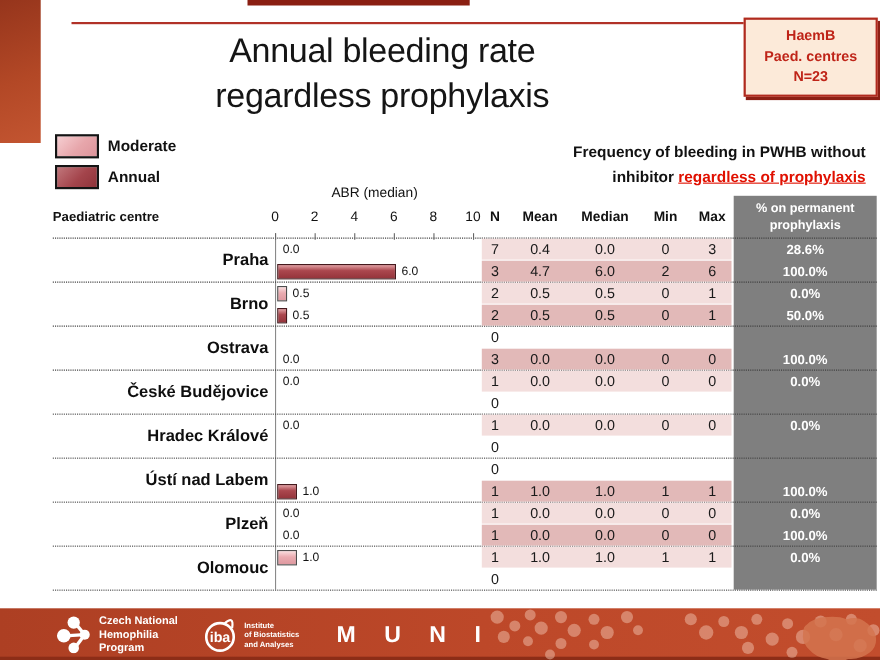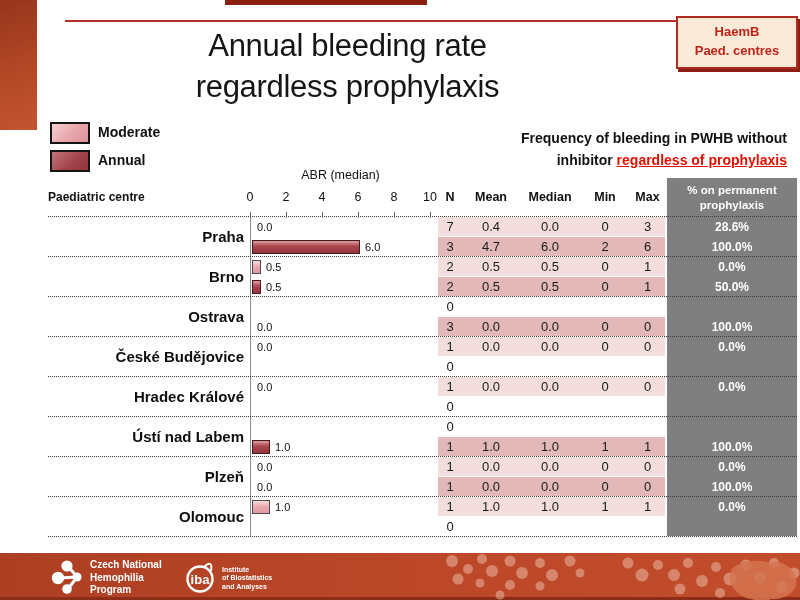--- a/index.html
+++ b/index.html
@@ -91,20 +91,21 @@
   <div class="titleline"></div>
 
   <div class="title">
     <div>Annual bleeding rate</div>
     <div>regardless prophylaxis</div>
   </div>
 
   <div class="badge">
     <div>HaemB</div>
     <div>Paed. centres</div>
+    <div>N=23</div>
   </div>
 
   <div class="sw mod"></div>
   <div class="swlab mod">Moderate</div>
   <div class="sw sev"></div>
   <div class="swlab sev">Annual</div>
 
   <div class="subtitle">
     <div>Frequency of bleeding in PWHB without</div>
     <div><span>inhibitor </span><span class="red">regardless of prophylaxis</span></div>
@@ -402,20 +403,21 @@
     <circle cx="18" cy="21" r="12.5" fill="none" stroke="#ffffff" stroke-width="2.4"></circle>
     <path d="M22 9 Q31 1 29 13" fill="none" stroke="#ffffff" stroke-width="2"></path>
     <text x="18" y="26" text-anchor="middle" font-family="Liberation Sans, sans-serif" font-size="13" font-weight="bold" fill="#ffffff">iba</text>
   </svg>
   <div class="iba-text">
     <div>Institute</div>
     <div>of Biostatistics</div>
     <div>and Analyses</div>
   </div>
 
+  <div class="muni">M U N I</div>
 
   <svg class="deco" width="370" height="47" viewBox="0 0 370 47">
     <g fill="#efc0ab" opacity="0.5">
       <circle cx="22" cy="8" r="6"></circle>
         <circle cx="38" cy="16" r="5"></circle>
         <circle cx="28" cy="26" r="5.5"></circle>
       <circle cx="52" cy="6" r="5"></circle>
         <circle cx="62" cy="18" r="6"></circle>
         <circle cx="50" cy="30" r="4.5"></circle>
       <circle cx="80" cy="8" r="5.5"></circle>

